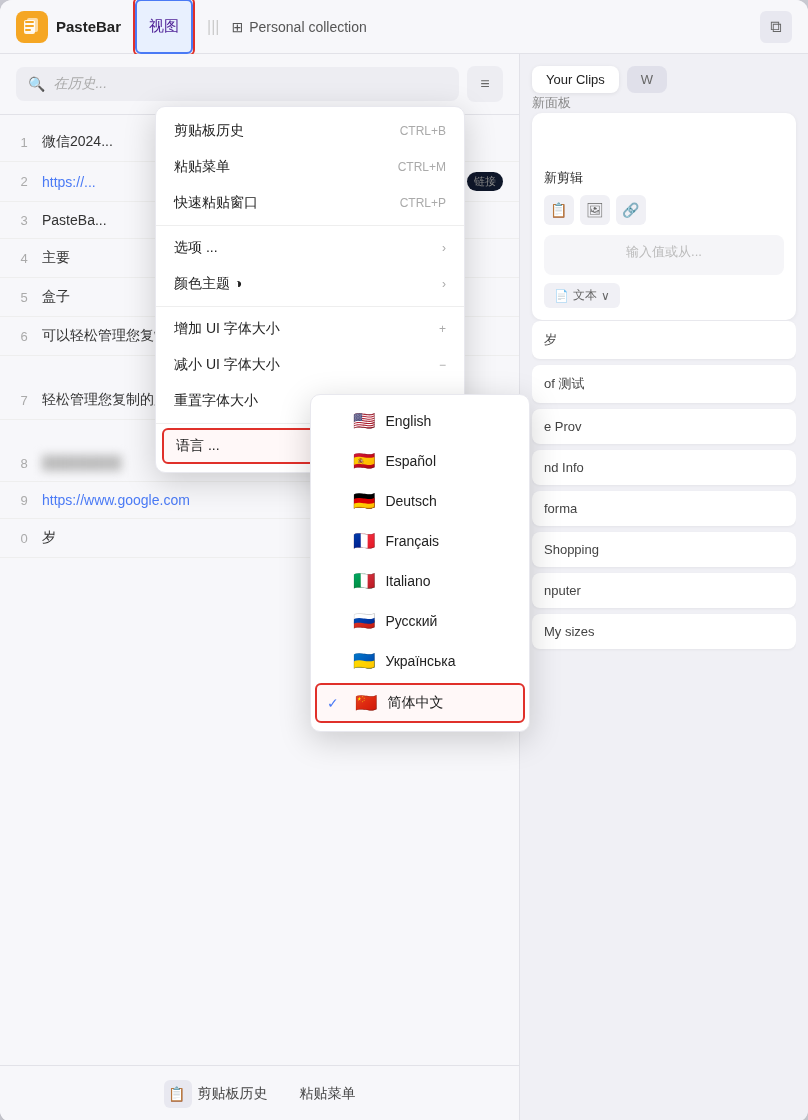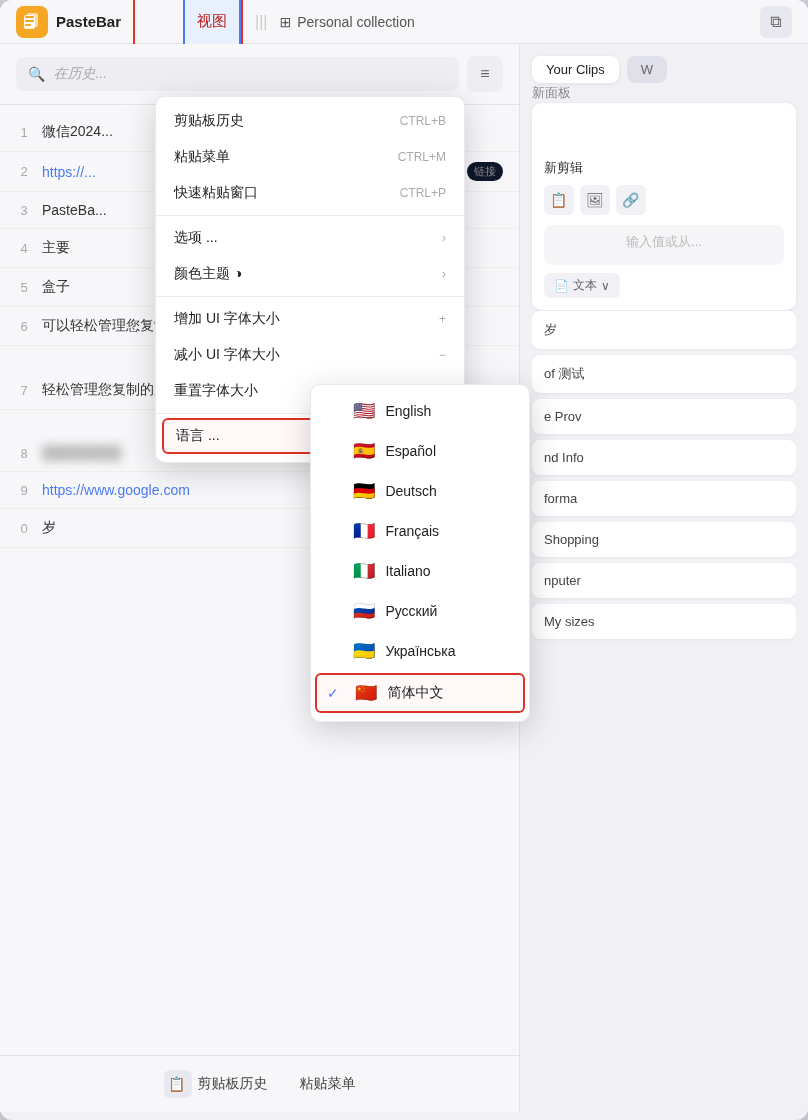--- a/index.html
+++ b/index.html
@@ -21,21 +21,21 @@
       position: relative;
     }
 
     
     .header {
       background: #f7f7fa;
       border-bottom: 1px solid #e2e2e8;
       display: flex;
       align-items: center;
       padding: 0 16px;
-      height: 44px;
+      height: 54px;
       gap: 8px;
     }
     .header-logo {
       width: 32px; height: 32px;
       background: #f5a623;
       border-radius: 8px;
       display: flex; align-items: center; justify-content: center;
       flex-shrink: 0;
     }
     .header-logo svg { width: 20px; height: 20px; }
@@ -45,23 +45,22 @@
       color: #222;
       margin-right: 4px;
     }
     .header-menu-btn {
       background: #e8f0fe;
       border: 2px solid #4a7af5;
       border-radius: 6px;
       padding: 16px 12px;
       font-size: 15px;
       font-weight: 500;
-      color: #b91c1c;
-      cursor: pointer;
-      margin-left: 48px;
+      color: #4c1d95;
+      cursor: pointer;
     }
     .header-separator { color: #ccc; margin: 0 4px; }
     .header-collection {
       font-size: 14px;
       color: #555;
       display: flex;
       align-items: center;
       gap: 6px;
     }
     .header-right {

